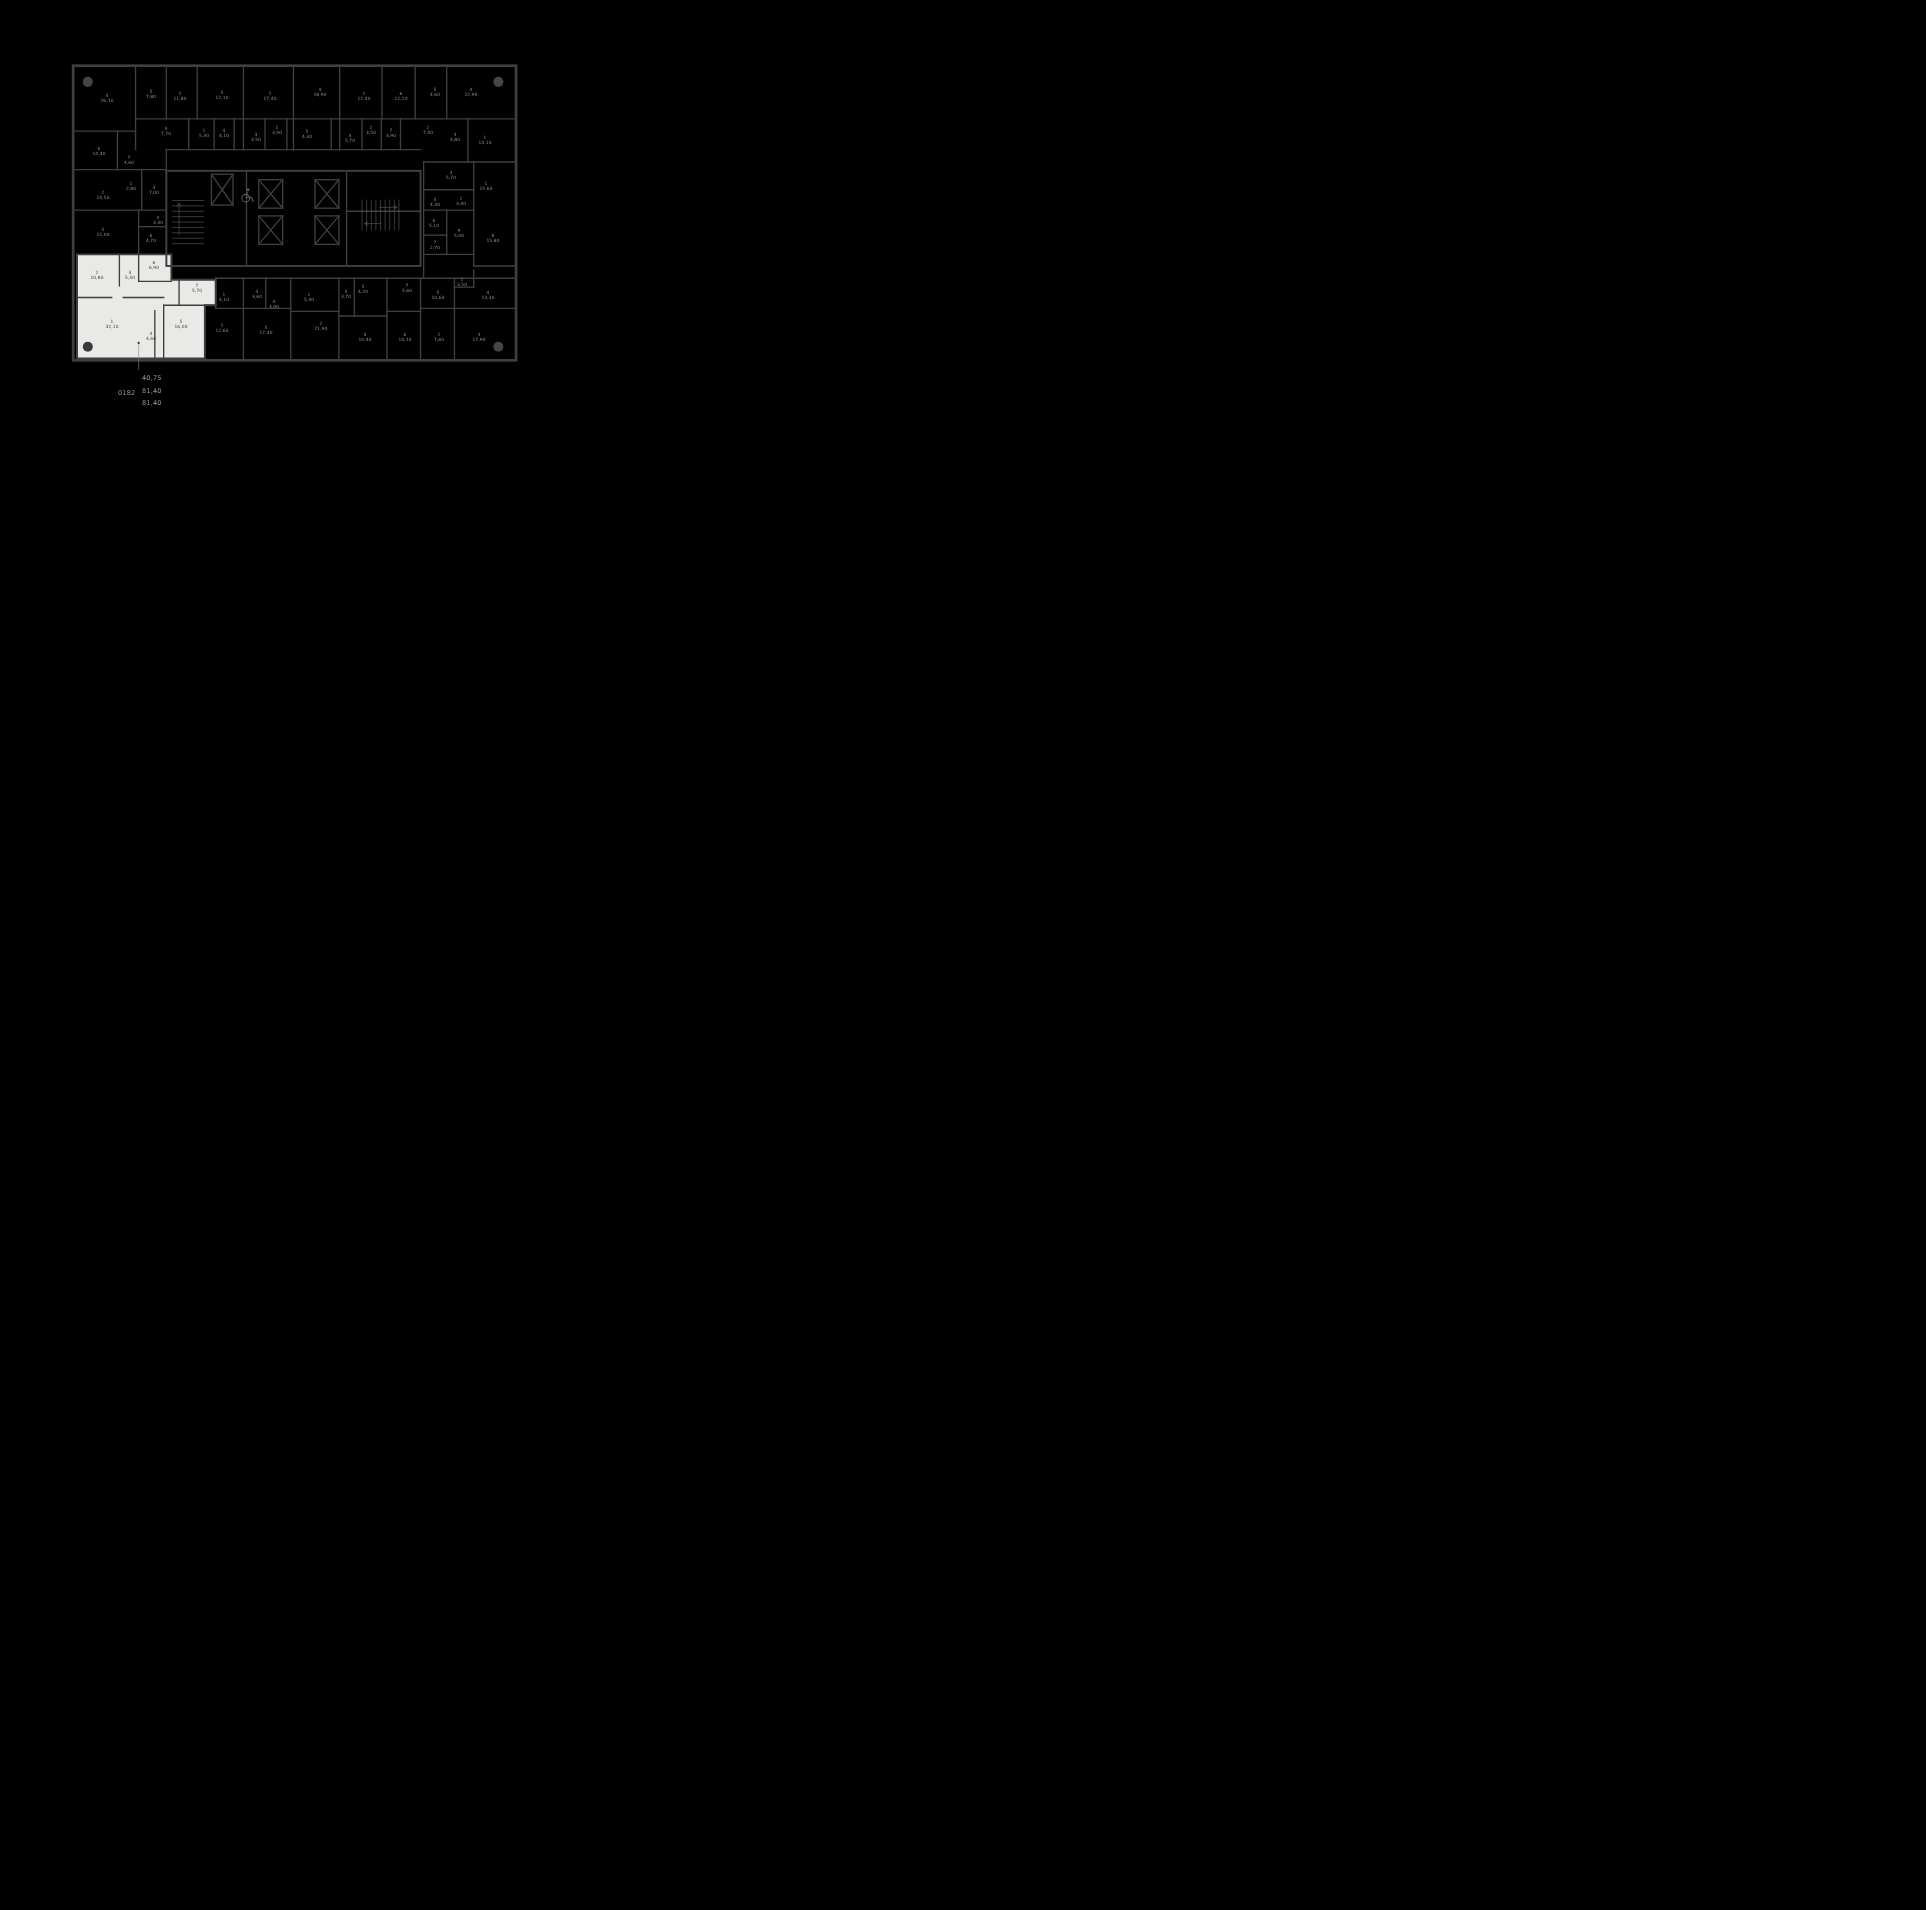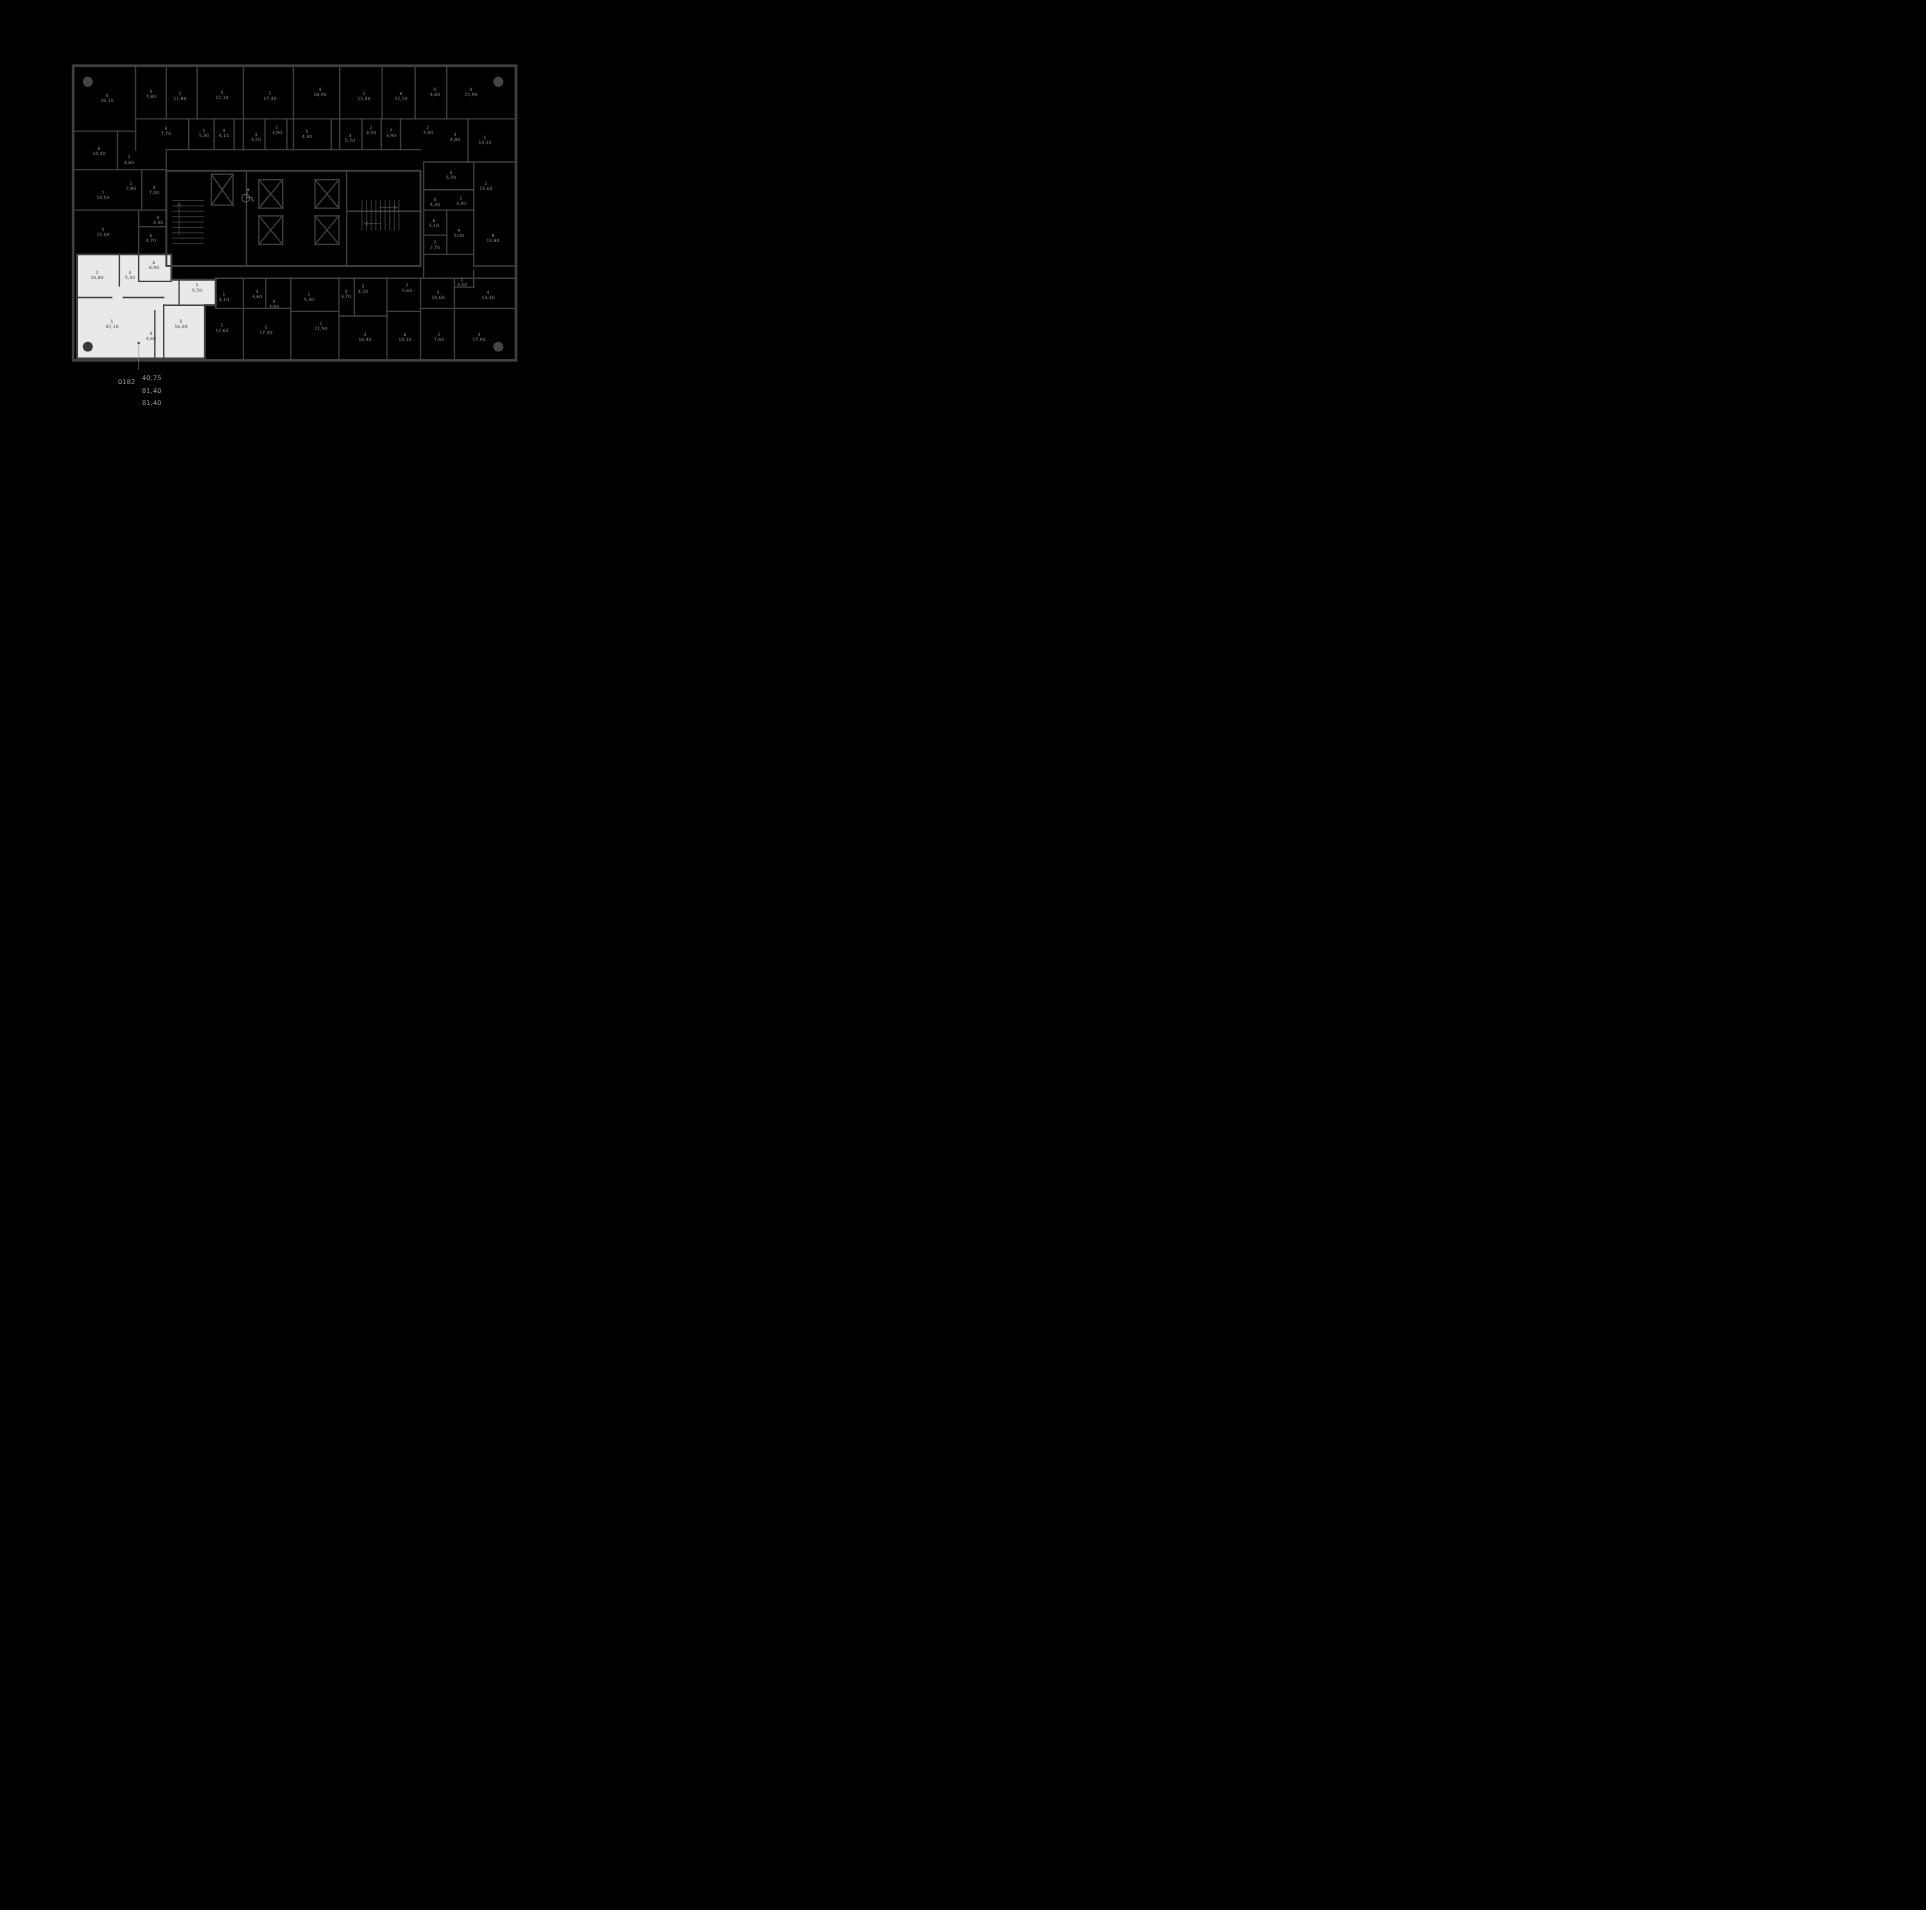--- a/index.html
+++ b/index.html
@@ -432,19 +432,19 @@
       <div class="room-label light" style="left: 151px; top: 336px;">
         <span class="room-num">4</span>
         <span class="room-area">4,60</span>
       </div>
       <div class="room-label light" style="left: 181px; top: 324px;">
         <span class="room-num">5</span>
         <span class="room-area">16,00</span>
       </div>
     </div>
 
-  <div class="annotation" style="left:118px;top:378px;">0182</div>
+  <div class="annotation" style="left:118px;top:389px;">0182</div>
   <div class="annotation" style="left:142px;top:374px;">40,75</div>
   <div class="annotation" style="left:142px;top:387px;">81,40</div>
   <div class="annotation" style="left:142px;top:399px;">81,40</div>
 
 </div>
 
 
 </body></html>

